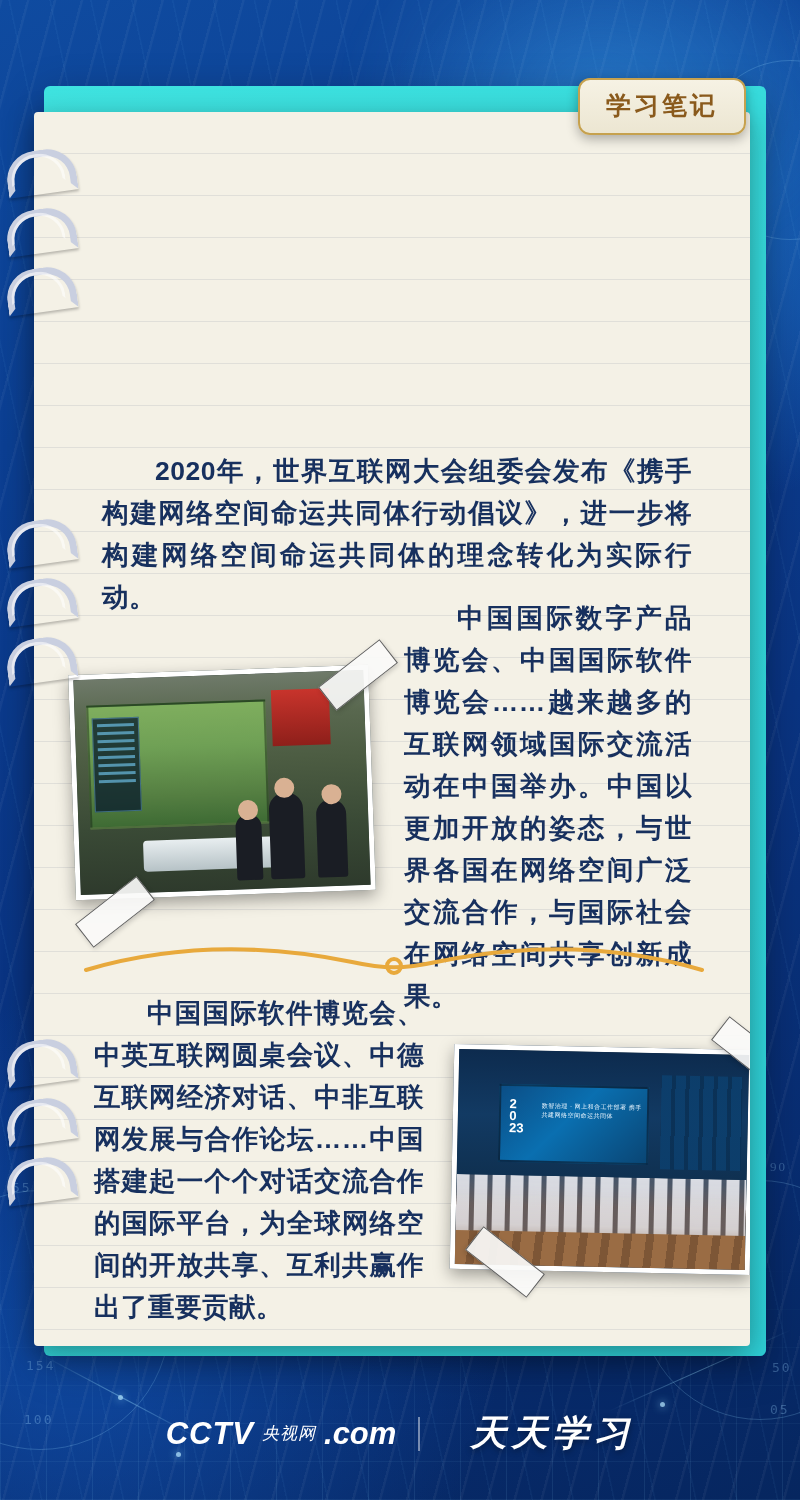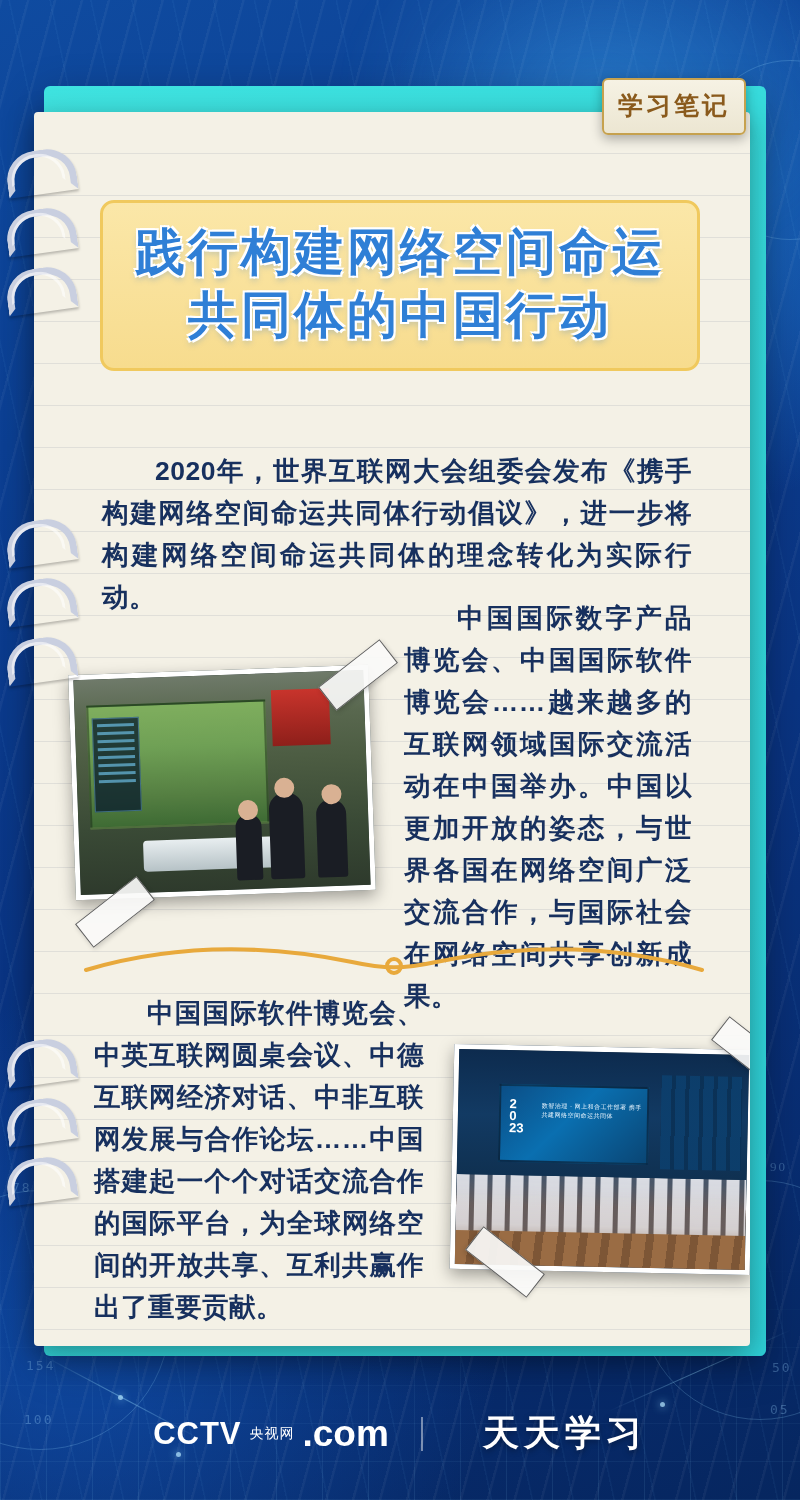--- a/index.html
+++ b/index.html
@@ -141,22 +141,22 @@
   }
   .ring-wrap.lower { top: 520px; }
   .ring-wrap.bottom { top: 1040px; }
 
   
   .note-tab {
     position: absolute;
     right: 54px; top: 78px;
     background: linear-gradient(180deg, #f6f2e4, #ece6d2);
     border: 2px solid #c6a14e;
-    border-radius: 6px;
-    padding: 9px 14px 11px;
+    border-radius: 12px;
+    padding: 9px 26px 11px;
     z-index: 25;
     box-shadow: 0 4px 12px rgba(0,0,0,0.3);
   }
   .note-tab span {
     font-size: 25px;
     font-weight: bold;
     letter-spacing: 3px;
     color: #8a5a1c;
     font-family: "Liberation Serif", serif;
   }
@@ -327,43 +327,44 @@
     width: 620px; height: 44px;
   }
 
   
   .footer {
     position: absolute;
     left: 0; right: 0; bottom: 42px;
     display: flex;
     align-items: center;
     justify-content: center;
-    gap: 32px;
+    gap: 22px;
     z-index: 20;
+    font-style: italic;
   }
   .cctv-logo {
     display: flex; align-items: center; gap: 8px;
   }
   .cctv-mark {
     font-family: "Liberation Sans", sans-serif;
     font-size: 31px;
     font-weight: bold;
     color: #ffffff;
     letter-spacing: 1px;
   }
   .cctv-dotcom {
     font-family: "Liberation Sans", sans-serif;
-    font-size: 37px;
+    font-size: 31px;
     font-weight: bold;
     color: #ffffff;
   }
   .cctv-cn {
     display: flex; flex-direction: column;
     font-family: "Liberation Sans", sans-serif;
-    font-size: 14px; color: #ffffff; line-height: 15px;
+    font-size: 17px; color: #ffffff; line-height: 15px;
     letter-spacing: 1px;
   }
   .footer-brand {
     font-family: "Liberation Serif", serif;
     font-size: 36px;
     font-weight: bold;
     color: #ffffff;
     letter-spacing: 5px;
     text-shadow: 0 2px 6px rgba(0,0,0,0.4);
     margin-left: 28px;
@@ -393,36 +394,32 @@
   <div class="bg-dot" style="left:46px;top:1318px;"></div>
 
   <div class="bg-line" style="left:30px;top:1396px;width:180px;transform:rotate(28deg);"></div>
   <div class="bg-line" style="left:600px;top:1370px;width:200px;transform:rotate(-24deg);"></div>
 
   <div class="bg-digits" style="left:26px;top:1358px;">154</div>
   <div class="bg-digits" style="left:760px;top:1360px;margin-left:12px;">50</div>
   <div class="bg-digits" style="left:770px;top:1402px;">05</div>
   <div class="bg-digits" style="left:24px;top:1412px;">100</div>
   <div class="bg-digits" style="left:770px;top:1159px;font-family:Liberation Serif, serif;">90</div>
-  <div class="bg-digits" style="left:12px;top:1180px;">78</div>
+  <div class="bg-digits" style="left:12px;top:1180px;">55</div>
 
   <div class="cyan-card"></div>
 
   <div class="note-tab">
     <span>学习笔记</span>
   </div>
 
   <div class="paper">
     <div class="paper-lines"></div>
     <div class="paper-margin"></div>
 
-    <div class="title-box">
-      <div class="line">践行构建网络空间命运</div>
-      <div class="line">共同体的中国行动</div>
-    </div>
 
     <div class="content">
 
       <div class="para indent" id="para-1">2020年，世界互联网大会组委会发布《携手构建网络空间命运共同体行动倡议》，进一步将构建网络空间命运共同体的理念转化为实际行动。</div>
 
       <div class="para indent" id="para-2">中国国际数字产品博览会、中国国际软件博览会……越来越多的互联网领域国际交流活动在中国举办。中国以更加开放的姿态，与世界各国在网络空间广泛交流合作，与国际社会在网络空间共享创新成果。</div>
 
       <div class="photo" id="photo-1">
         <div class="ph1-inner">
           <div class="ph1-screen"></div>

